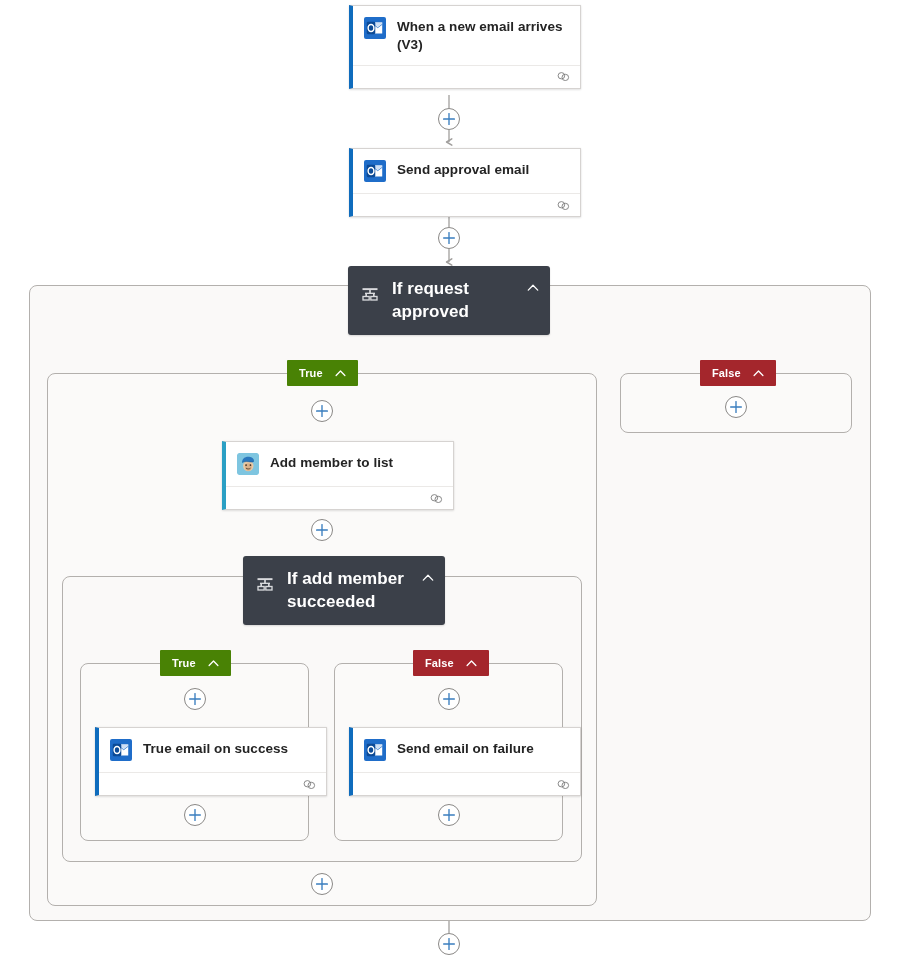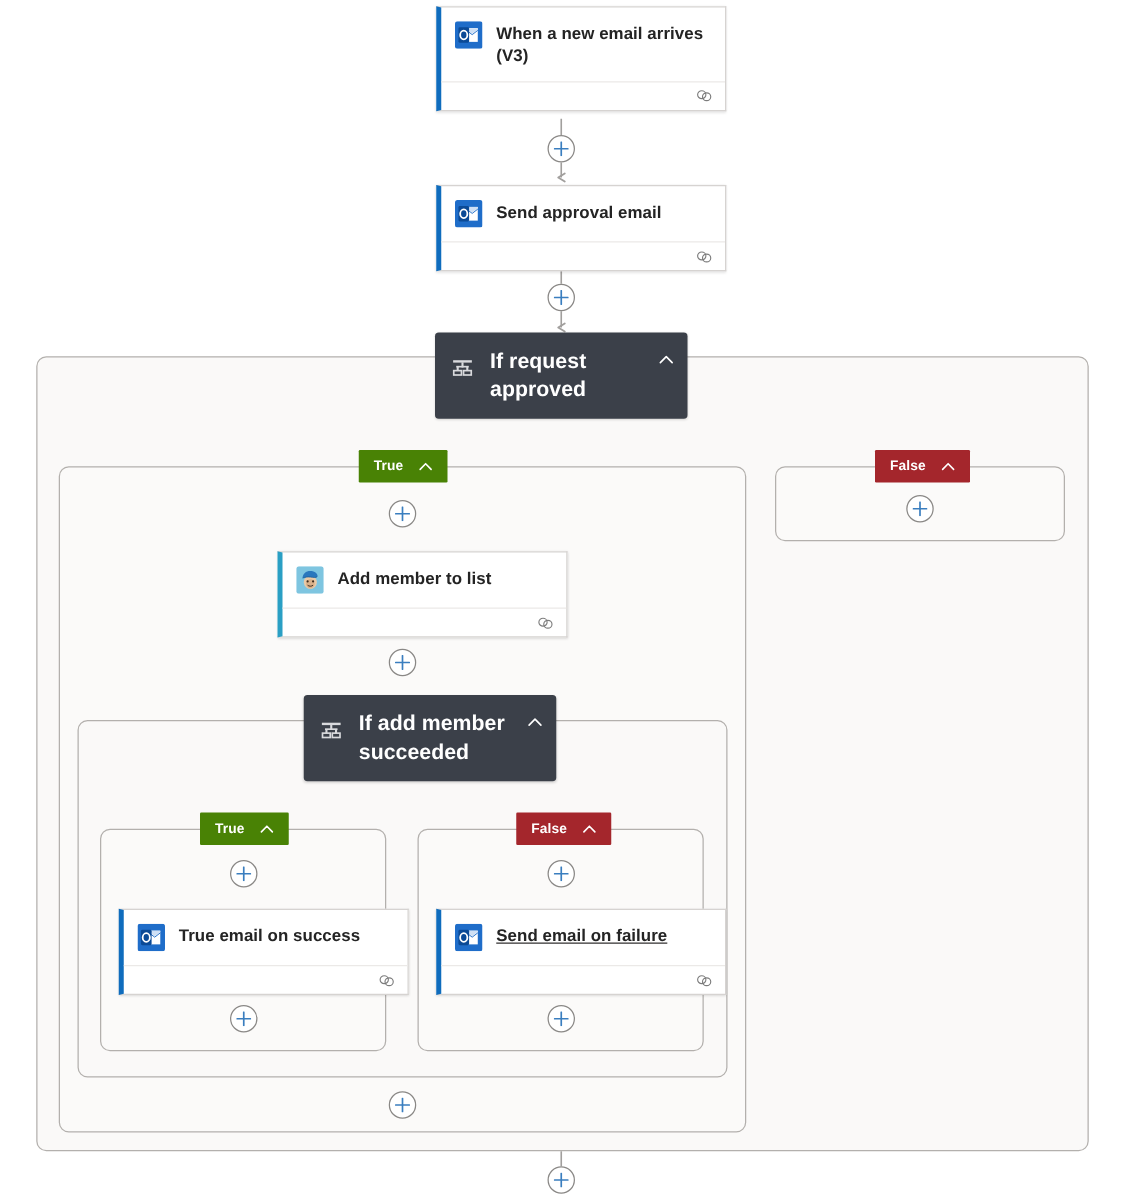--- a/index.html
+++ b/index.html
@@ -348,21 +348,21 @@
       <div class="card-title">True email on success</div>
     </div>
     <div class="card-foot">
       <svg class="chain" viewBox="0 0 20 14">
         <ellipse cx="7.2" cy="6" rx="4.4" ry="4.2" fill="none" stroke="#4a4a4a" stroke-width="1.2"></ellipse>
         <ellipse cx="12.4" cy="8.2" rx="4.4" ry="4.2" fill="none" stroke="#4a4a4a" stroke-width="1.2"></ellipse>
       </svg>
     </div>
   </div>
 
-  <div class="card" style="left:349px; top:727px;text-decoration:underline;">
+  <div class="card" style="left:349px; top:727px;">
     <div class="card-head">
       <svg class="appicon" viewBox="0 0 32 32">
         <rect width="32" height="32" fill="#1f6dc9"></rect>
         <rect x="13.5" y="8" width="13" height="16" fill="#ffffff"></rect>
         <path d="M13.5 9.6 L20 14.6 L26.5 9.6 L26.5 8 L13.5 8 Z" fill="#cfe0f5"></path>
         <path d="M13.5 10.6 L20 15.6 L26.5 10.6" fill="none" stroke="#1f6dc9" stroke-width="1.1"></path>
         <rect x="4" y="7" width="12.4" height="18" rx="1.6" fill="#0b4a96"></rect>
         <ellipse cx="10.2" cy="16" rx="4.2" ry="5" fill="none" stroke="#ffffff" stroke-width="2.1"></ellipse>
       </svg>
       <div class="card-title">Send email on failure</div>

